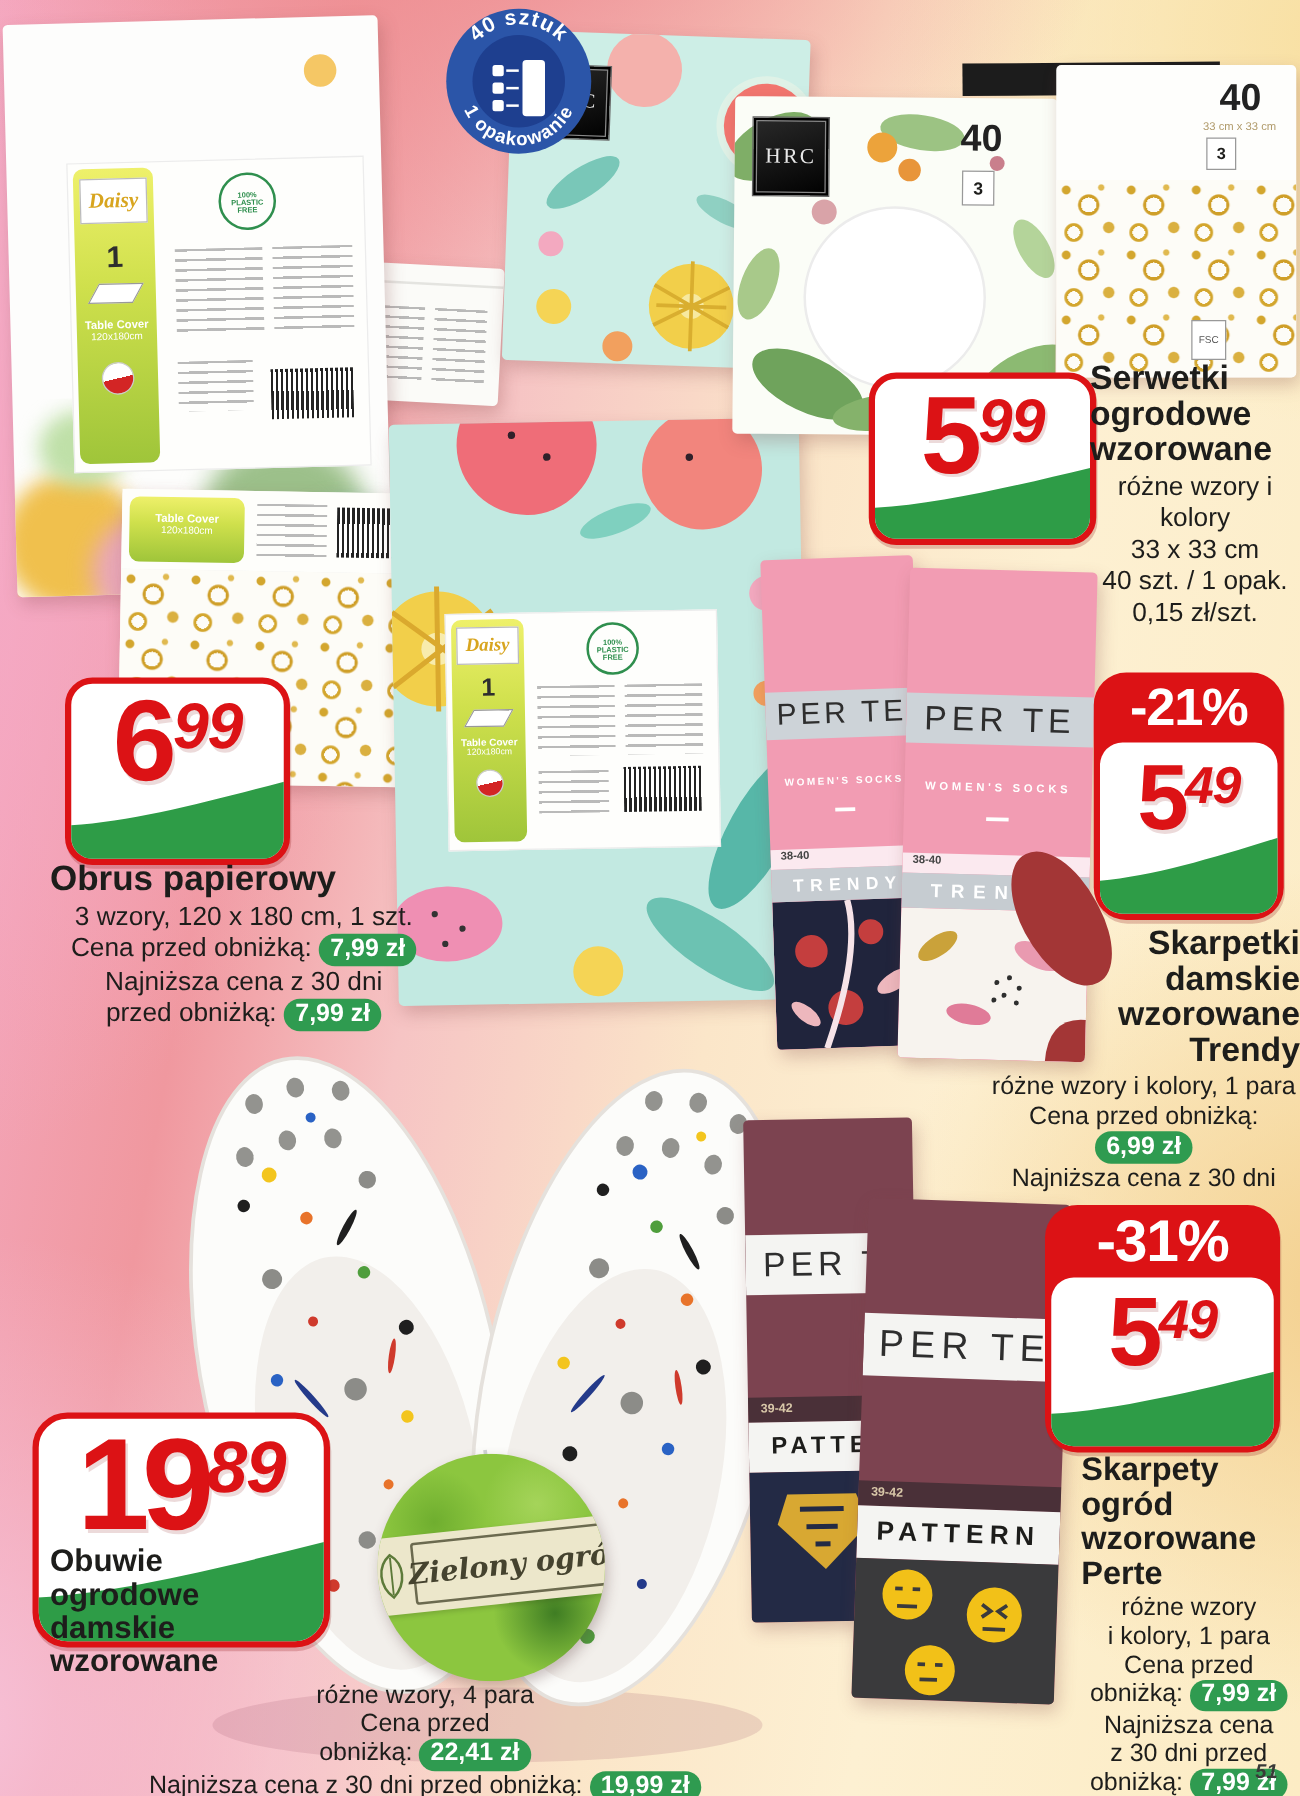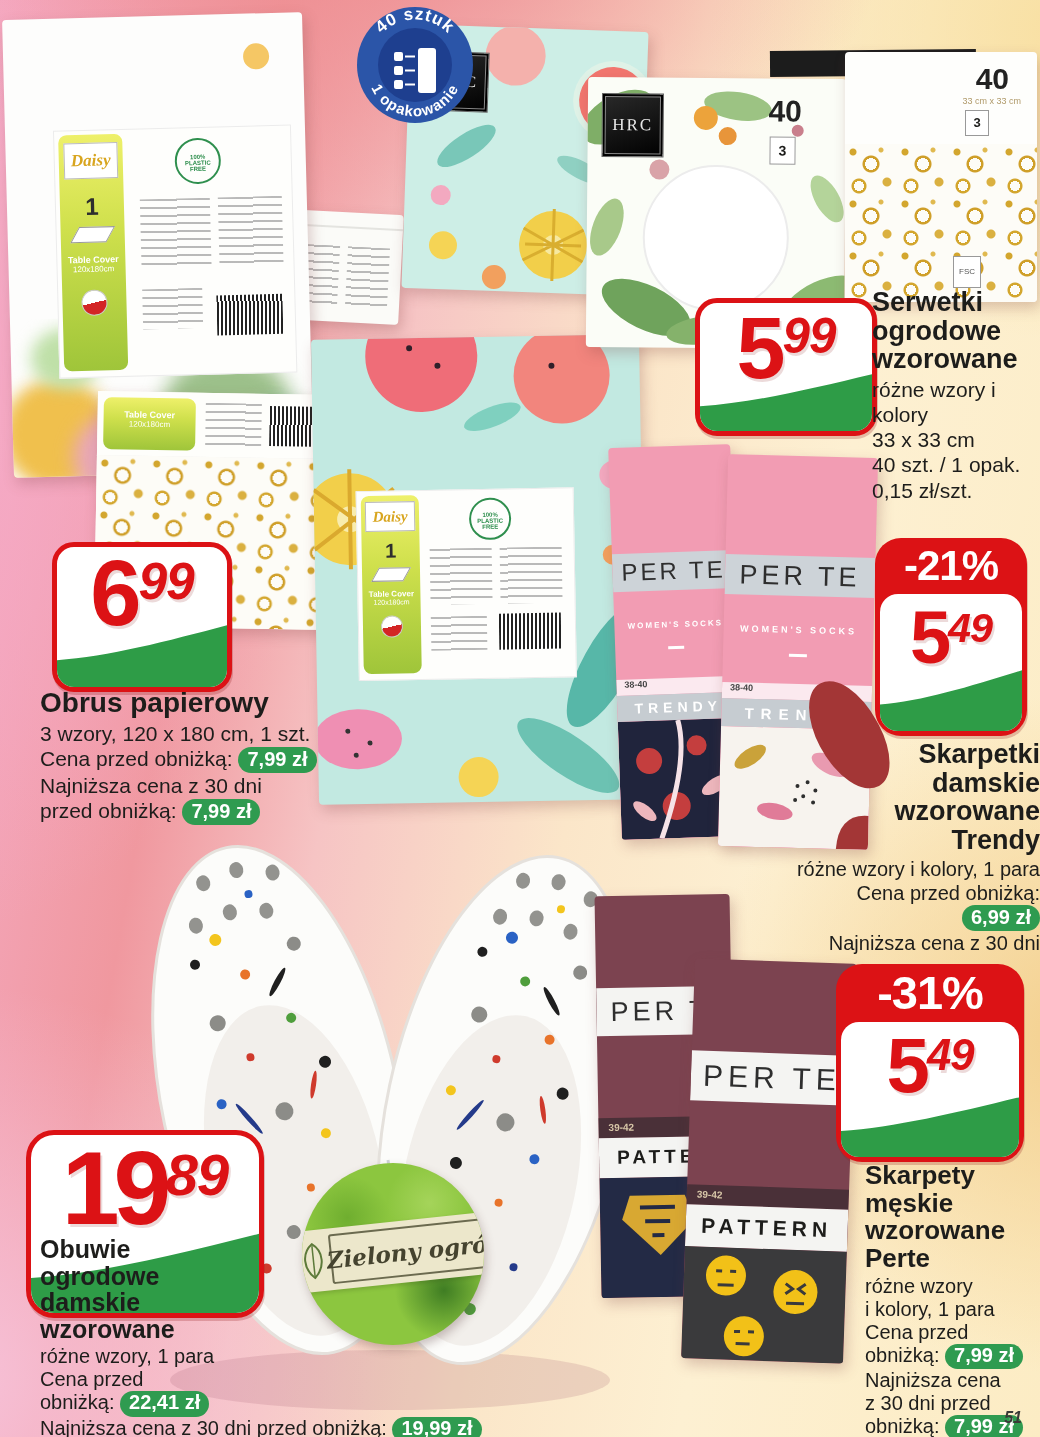--- a/index.html
+++ b/index.html
@@ -20,21 +20,21 @@
   .swoosh{position:absolute;left:-2px;right:-2px;bottom:-2px;height:46%;width:102%;z-index:1;}
   .pnum{position:absolute;top:0;left:0;right:0;text-align:center;color:#dc1215;font-weight:bold;z-index:2;line-height:1.02;letter-spacing:-3px;text-shadow:2px 3px 0 rgba(130,10,10,.15);}
   .pmain{font-size:1em;}
   .psup{font-size:.56em;vertical-align:.5em;letter-spacing:-1px;font-style:italic;}
   .dbadge{position:absolute;background:#dc1215;border-radius:26px;z-index:30;box-shadow:1px 3px 0 rgba(150,30,30,.25);}
   .dhead{color:#fff;font-weight:bold;text-align:center;letter-spacing:-1px;}
   .dbody{position:absolute;left:5px;right:5px;bottom:5px;background:#fff;border-radius:18px;overflow:hidden;}
   
   .tblock{position:absolute;z-index:32;}
   .tname{font-weight:bold;font-size:26px;line-height:1.06;}
-  .tdet{font-size:21px;line-height:1.2;margin-top:3px;}
+  .tdet{font-size:21px;line-height:1.2;margin-top:3px;text-align:center;}
   .right{text-align:right;}
   .pill{display:inline-block;background:#2f9b50;color:#fff;font-weight:bold;border-radius:15px;padding:0 9px 2px;white-space:nowrap;font-size:20px;}
   
   .pack{position:absolute;box-shadow:3px 6px 14px rgba(130,70,70,.28);border-radius:4px;}
   .tinylines{background:repeating-linear-gradient(#a3a3a3 0 2px, transparent 2px 8px);opacity:.75;}
   .barcode{background:repeating-linear-gradient(90deg,#222 0 2px,#fff 2px 4px);}
   .daisy-strip{position:absolute;background:linear-gradient(180deg,#eef06a 0%,#cfe04c 40%,#9fc53a 100%);border-radius:8px;}
   .daisy-logo{background:#fff;border:1px solid #bbb;color:#d8a51f;font-weight:bold;font-style:italic;text-align:center;font-family:"Liberation Serif",serif;}
   .hrc{background:linear-gradient(160deg,#2a2a2a,#000);border:1px solid #666;box-shadow:inset 0 0 0 2px #000, inset 0 0 0 3px #888;color:#e8e8e8;font-family:"Liberation Serif",serif;letter-spacing:2px;display:flex;align-items:center;justify-content:center;}
   .goldpat{background-color:#fdfcf7;background-image:
@@ -453,21 +453,21 @@
     <div class="dbody" style="top:58px;">
       <svg class="swoosh" viewBox="0 0 100 40" preserveAspectRatio="none">
           <path d="M0,22 C30,20 65,10 100,0 L100,40 L0,40 Z" fill="#2e9c47"></path>
         </svg>
       <div class="pnum" style="font-size:78px;top:4px;"><span class="pmain">5</span><span class="psup">49</span></div>
     </div>
   </div>
   <div class="tblock" style="left:865px;top:1162px;width:172px;">
     <div class="tname" style="font-size:26px;">
       <div>Skarpety</div>
-      <div>męskie</div>
+      <div>ogród</div>
       <div>wzorowane</div>
       <div>Perte</div>
     </div>
     <div class="tdet" style="font-size:20px;line-height:1.15;">
       <div>różne wzory</div>
       <div>i kolory, 1 para</div>
       <div>Cena przed</div>
       <div><span>obniżką:</span> <span class="pill">7,99 zł</span></div>
       <div>Najniższa cena</div>
       <div>z 30 dni przed</div>
@@ -482,21 +482,21 @@
     <div class="pnum" style="font-size:104px;letter-spacing:-6px;"><span class="pmain">19</span><span class="psup">89</span></div>
   </div>
   <div class="tblock" style="left:40px;top:1236px;width:600px;">
     <div class="tname" style="font-size:25px;">
       <div>Obuwie</div>
       <div>ogrodowe</div>
       <div>damskie</div>
       <div>wzorowane</div>
     </div>
     <div class="tdet" style="font-size:20px;line-height:1.16;">
-      <div>różne wzory, 1 para</div>
+      <div>różne wzory, 4 para</div>
       <div>Cena przed</div>
       <div><span>obniżką:</span> <span class="pill">22,41 zł</span></div>
       <div><span>Najniższa cena z 30 dni przed obniżką:</span> <span class="pill">19,99 zł</span></div>
     </div>
   </div>
 
   <div class="pagenum">51</div>
 
 </div>
 

